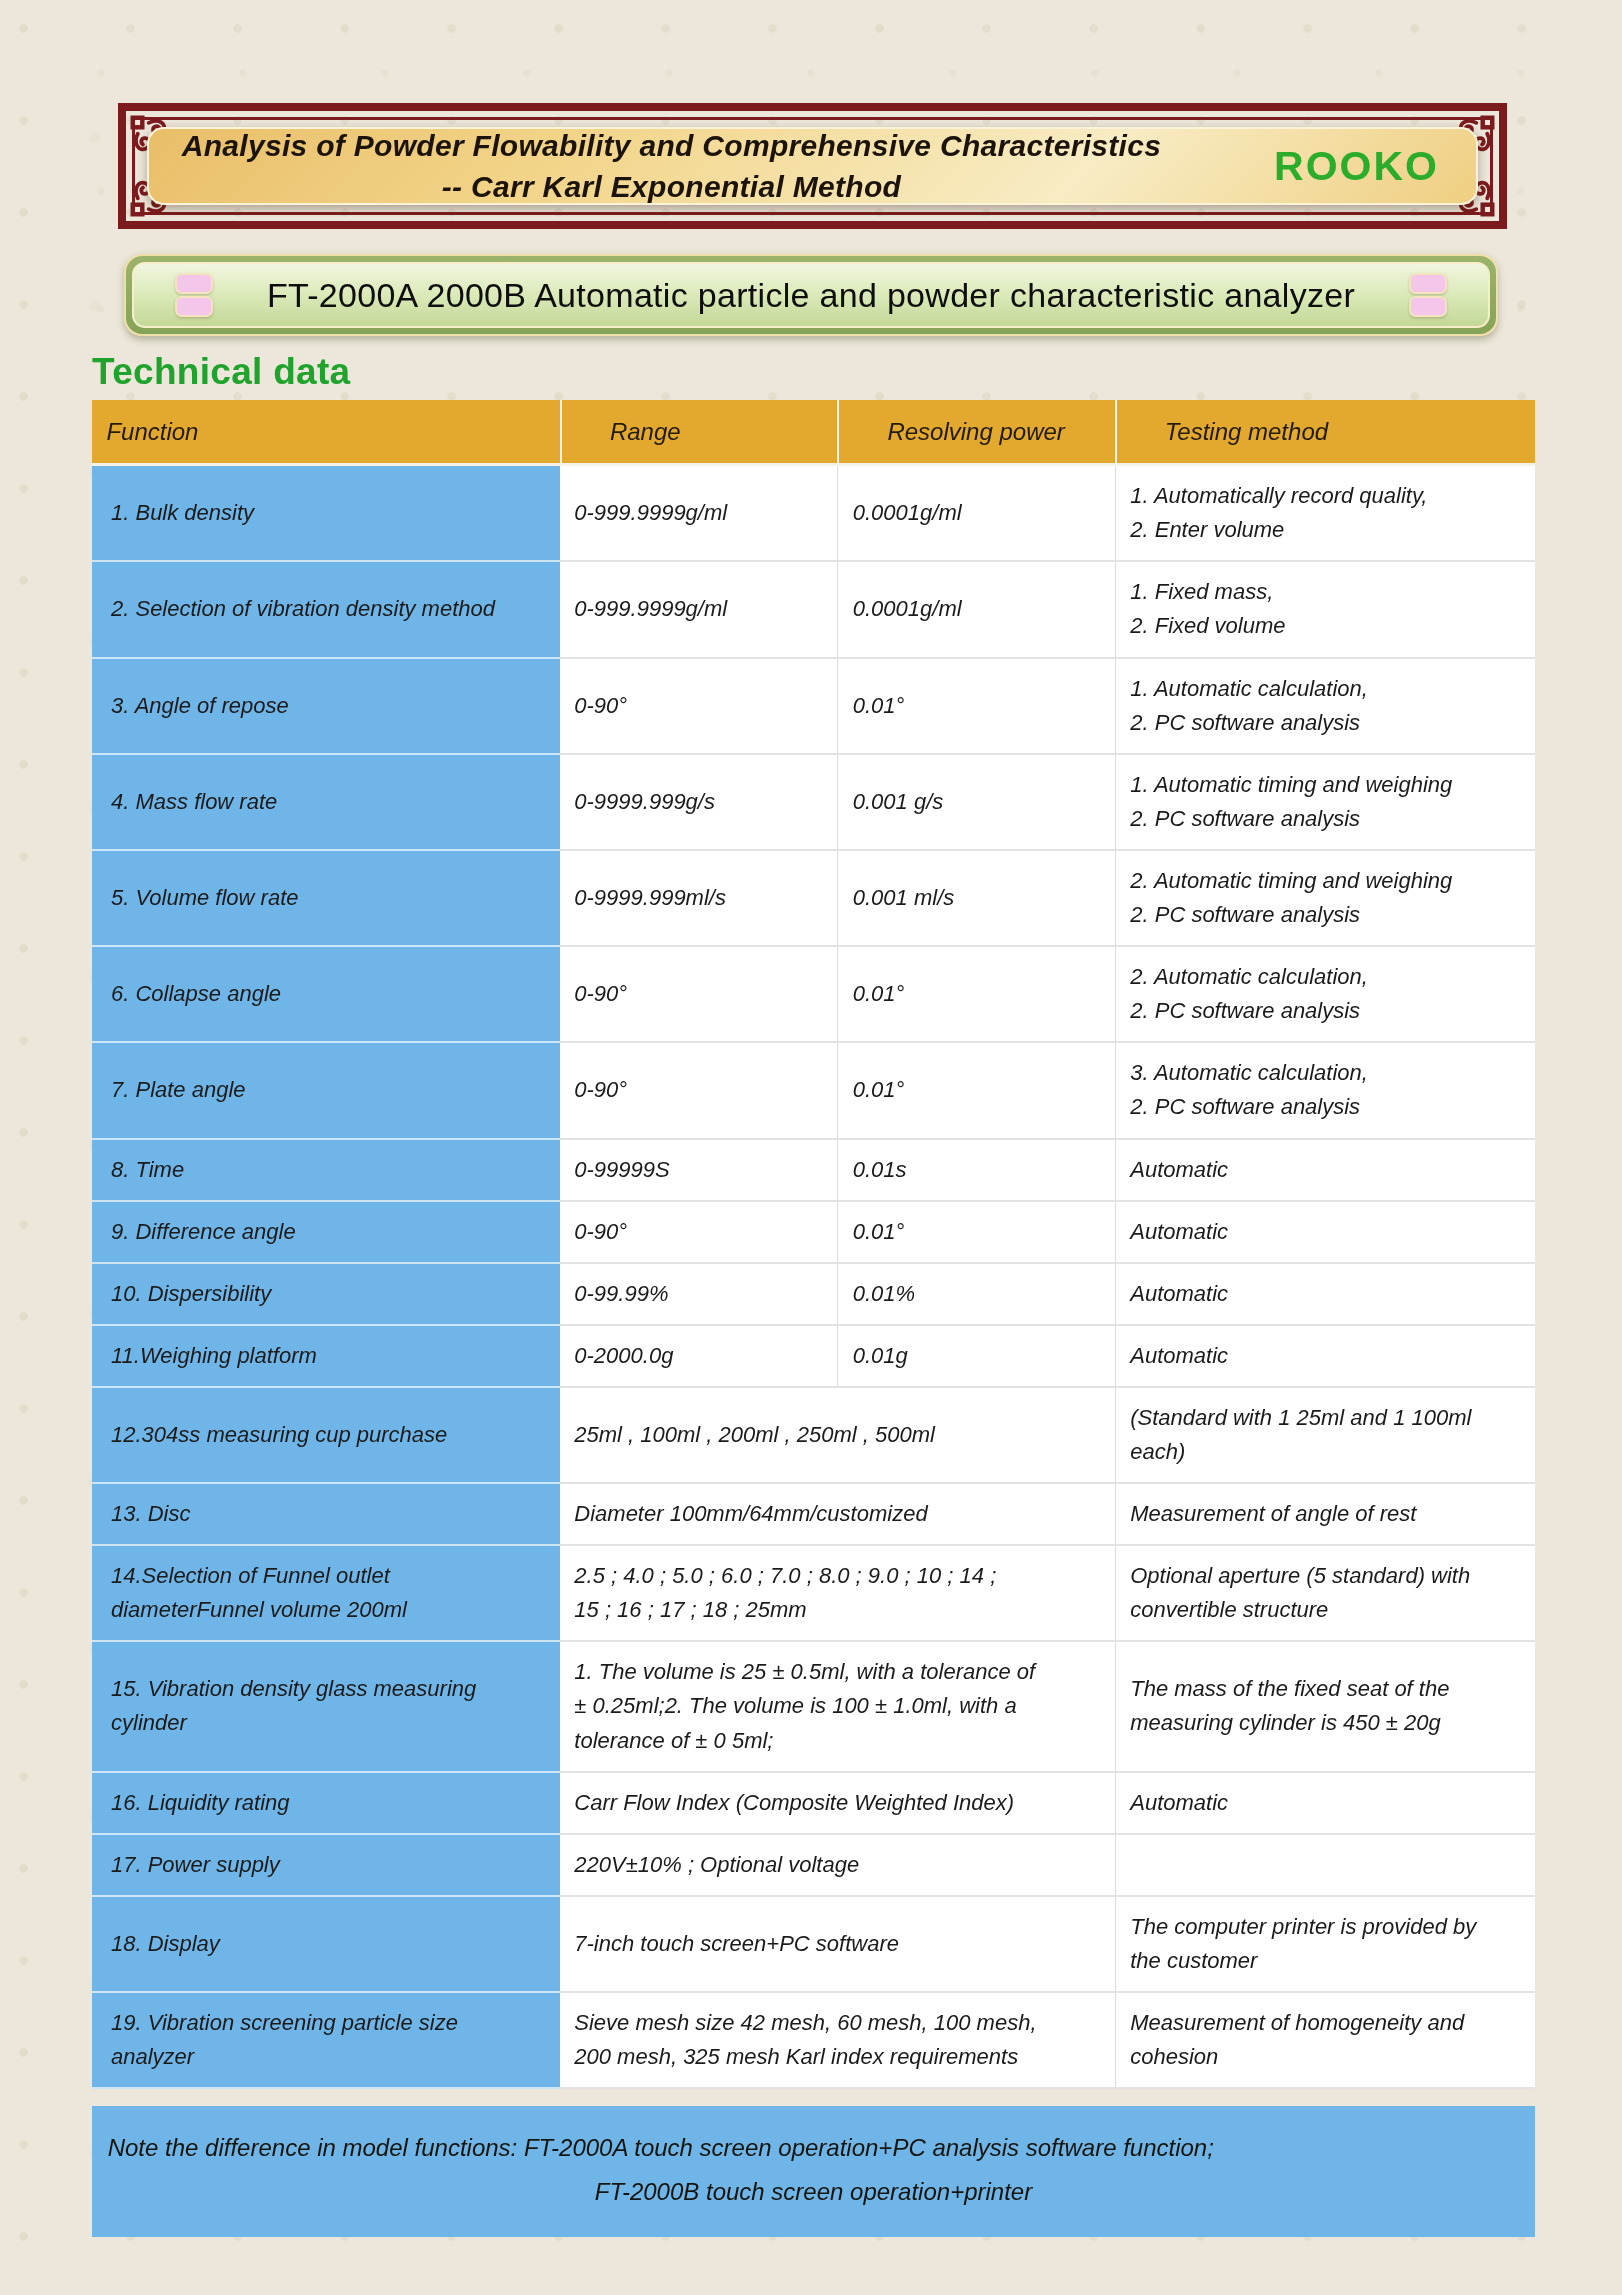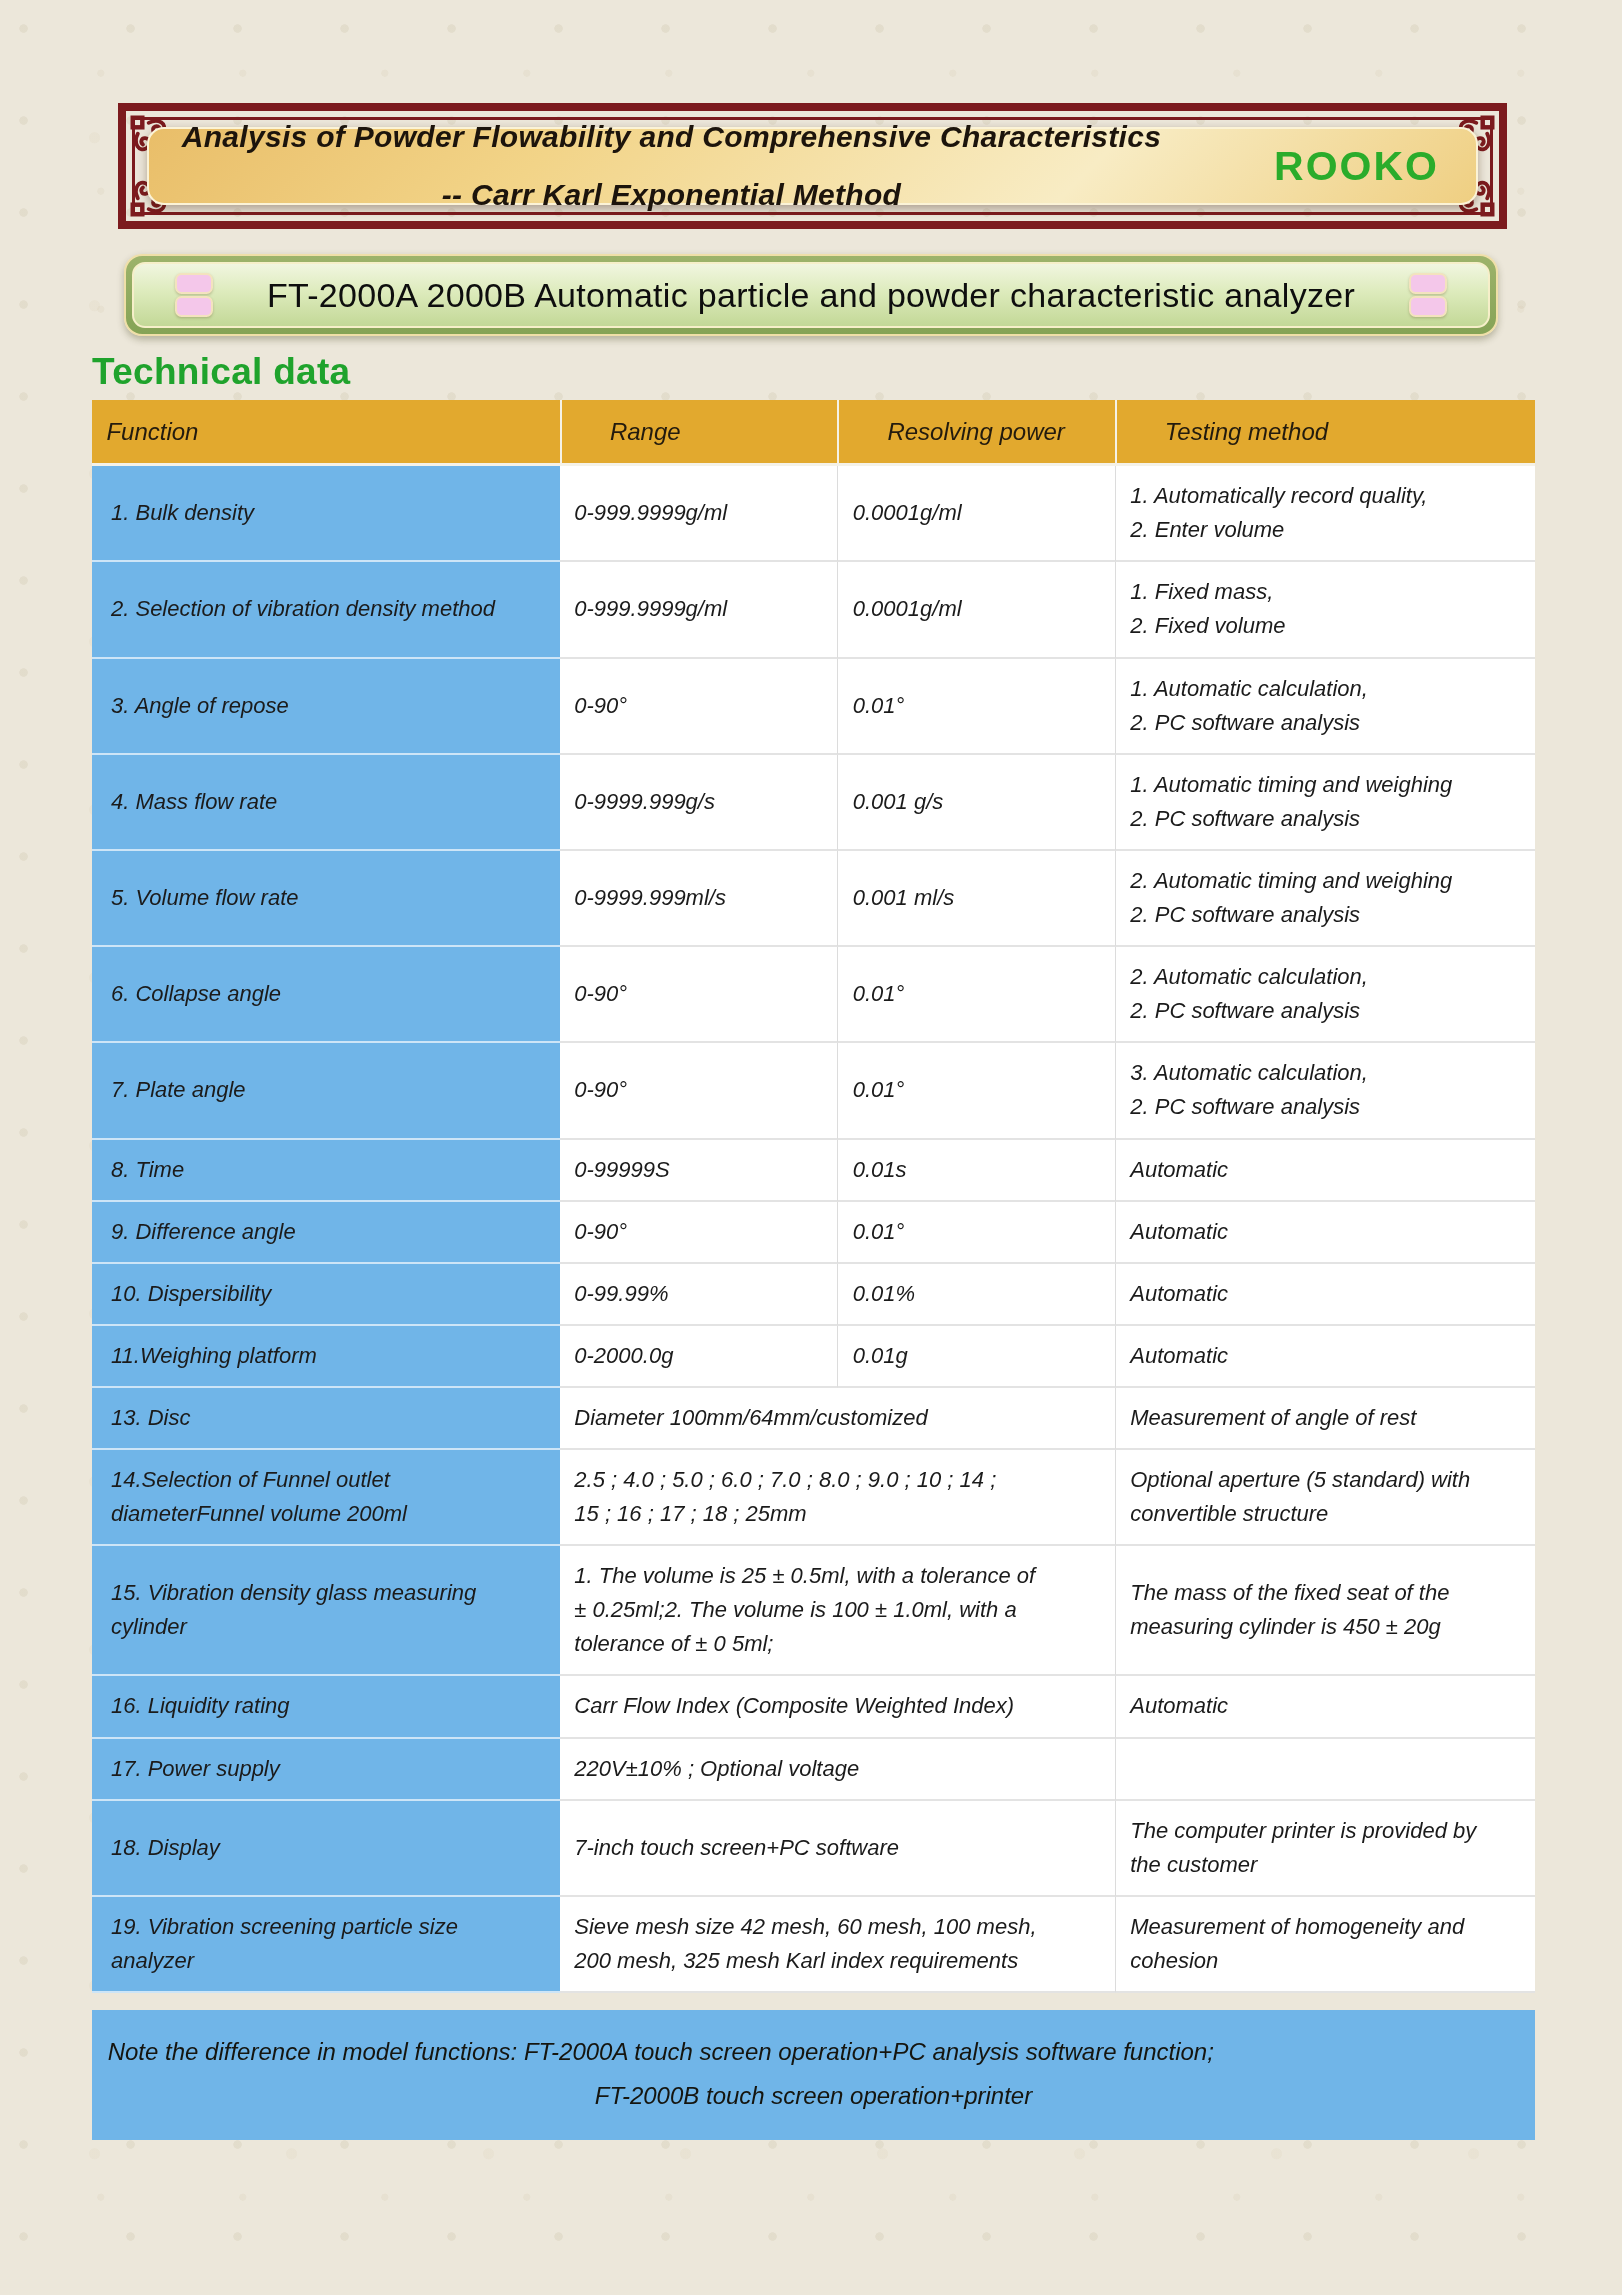--- a/index.html
+++ b/index.html
@@ -43,21 +43,21 @@
   .corner.bl{left:1.3px;bottom:1.3px;transform:scaleY(-1);}
   .corner.br{right:1.3px;bottom:1.3px;transform:scale(-1,-1);}
   .plaque{
     position:absolute;left:21px;right:21px;top:15.7px;bottom:15.7px;
     background:linear-gradient(135deg,#E9BE69 0%,var(--plaque-gold) 30%,#F8ECC4 70%,#EFCF82 100%);
     border:2px solid #FBF3D7;border-radius:17px;
     box-shadow:0 3.9px 9.2px rgba(60,30,10,.35);
   }
   .title-wrap{
     position:absolute;left:26px;right:308px;top:0;bottom:0;
-    display:flex;flex-direction:column;justify-content:center;gap:24px;
+    display:flex;flex-direction:column;justify-content:flex-start;gap:7px;
     text-align:center;font-style:italic;font-weight:600;color:#1C140C;
     font-size:30px;letter-spacing:0.3px;
   }
   .brand{
     position:absolute;right:37px;top:50%;transform:translateY(-50%);
     font-size:41px;font-weight:800;color:var(--brand-green);
     letter-spacing:2px;
   }
 
   
@@ -241,20 +241,26 @@
           <div class="cell c-rp">0.01%</div>
           <div class="cell c-tm">Automatic</div>
         </div>
         <div class="t-row">
           <div class="cell c-fn">11.Weighing platform</div>
           <div class="cell c-rg">0-2000.0g</div>
           <div class="cell c-rp">0.01g</div>
           <div class="cell c-tm">Automatic</div>
         </div>
         <div class="t-row">
+          <div class="cell c-fn">12.304ss measuring cup purchase</div>
+          <div class="cell c-rg merged">25ml , 100ml , 200ml , 250ml , 500ml</div>
+          <div class="cell c-tm">(Standard with 1 25ml and 1 100ml
+each)</div>
+        </div>
+        <div class="t-row">
           <div class="cell c-fn">13. Disc</div>
           <div class="cell c-rg merged">Diameter 100mm/64mm/customized</div>
           <div class="cell c-tm">Measurement of angle of rest</div>
         </div>
         <div class="t-row">
           <div class="cell c-fn">14.Selection of Funnel outlet
 diameterFunnel volume 200ml</div>
           <div class="cell c-rg merged">2.5 ; 4.0 ; 5.0 ; 6.0 ; 7.0 ; 8.0 ; 9.0 ; 10 ; 14 ;
 15 ; 16 ; 17 ; 18 ; 25mm</div>
           <div class="cell c-tm">Optional aperture (5 standard) with

